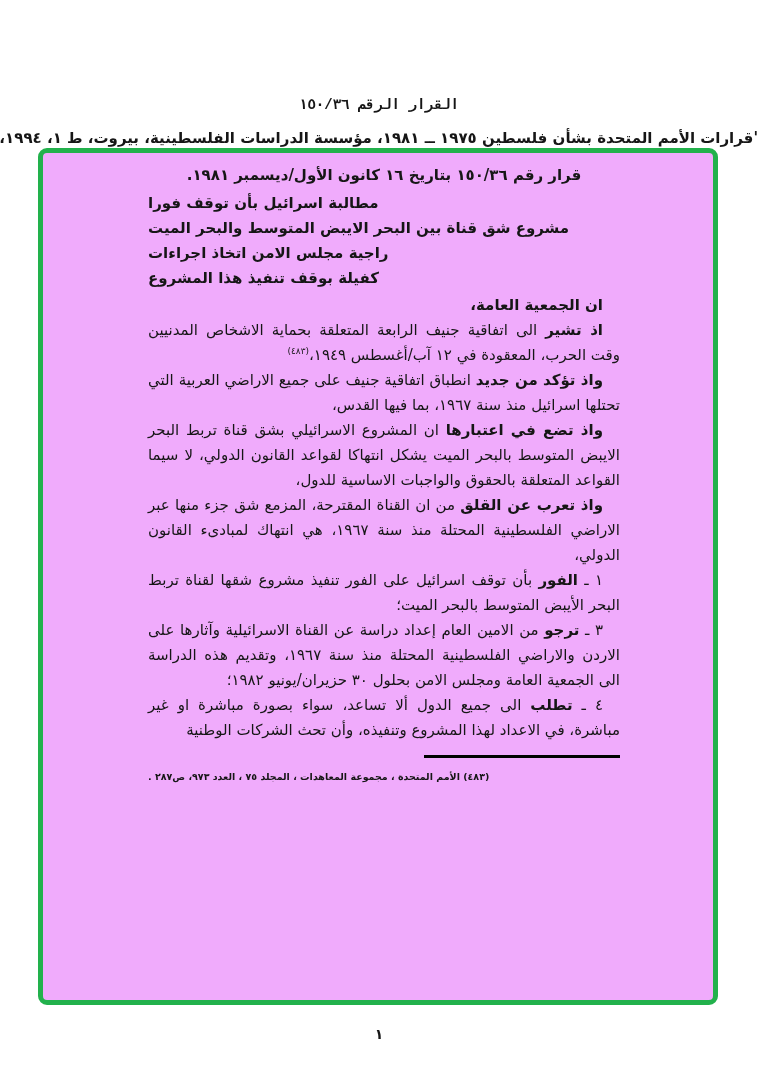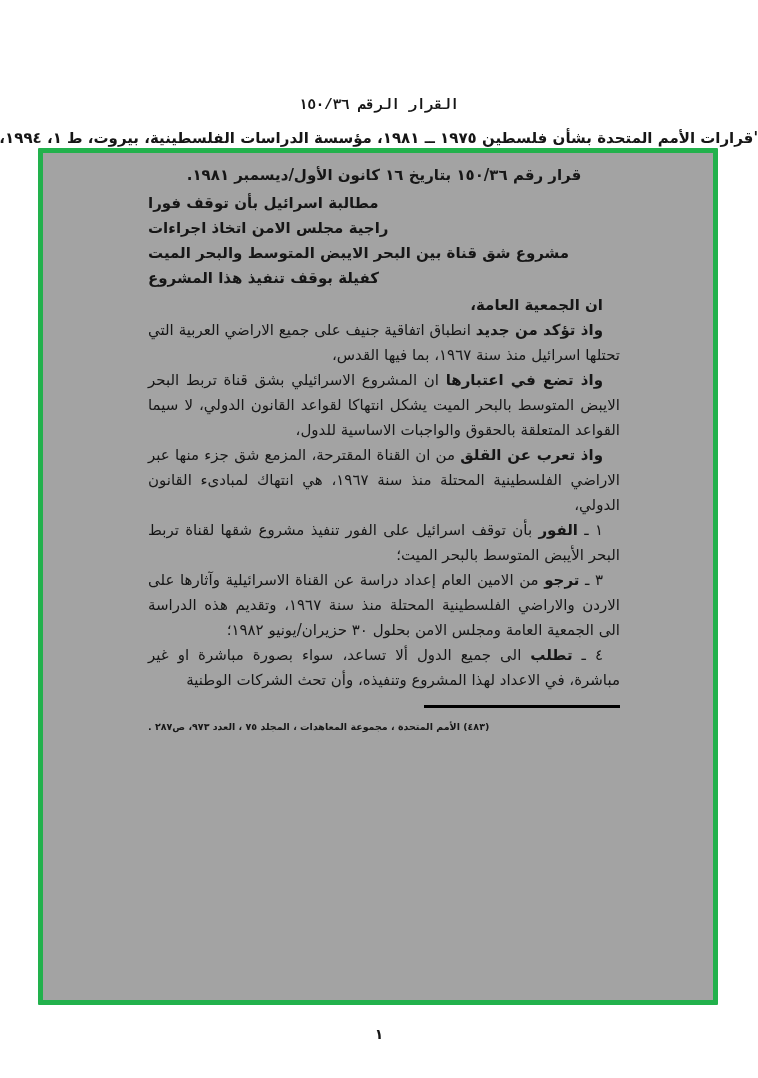--- a/index.html
+++ b/index.html
@@ -30,22 +30,22 @@
     white-space: nowrap;
   }
 
   
   .frame {
     position: absolute;
     left: 38px; top: 148px;
     width: 680px; height: 857px;
     box-sizing: border-box;
     border: 5px solid #22b14c;
-    border-radius: 1px;
-    background: #a3a3a3;
+    border-radius: 9px;
+    background: #f0abfc;
   }
 
   
   .content {
     position: absolute;
     top: 10px; right: 93px;
     width: 472px;
     direction: rtl;
     font-size: 15px;
     line-height: 25px;
@@ -104,27 +104,28 @@
   <div class="doc-citation">'قرارات الأمم المتحدة بشأن فلسطين ١٩٧٥ ــ ١٩٨١، مؤسسة الدراسات الفلسطينية، بيروت، ط ١، ١٩٩٤، مج ٢، ص٢٥٣- ٢٥٤'</div>
 </header>
 
 <div class="frame" style="border-color: rgb(34, 177, 76);">
   <div class="content">
 
     <p class="headline">قرار رقم ١٥٠/٣٦ بتاريخ ١٦ كانون الأول/ديسمبر ١٩٨١.</p>
 
     <div class="res-title">
       <div class="res-title-line">مطالبة اسرائيل بأن توقف فورا</div>
+      <div class="res-title-line">مشروع شق قناة بين البحر الايبض المتوسط والبحر الميت</div>
       <div class="res-title-line">راجية مجلس الامن اتخاذ اجراءات</div>
-      <div class="res-title-line">مشروع شق قناة بين البحر الايبض المتوسط والبحر الميت</div>
       <div class="res-title-line">كفيلة بوقف تنفيذ هذا المشروع</div>
     </div>
 
     <p class="para"><b>ان الجمعية العامة،</b><span></span></p>
 
+    <p class="para"><b>اذ تشير</b><span> الى اتفاقية جنيف الرابعة المتعلقة بحماية الاشخاص المدنيين وقت الحرب، المعقودة في ١٢ آب/أغسطس ١٩٤٩،</span><sup class="fn-ref">(٤٨٣)</sup></p>
 
     <p class="para"><b>واذ تؤكد من جديد</b><span> انطباق اتفاقية جنيف على جميع الاراضي العربية التي تحتلها اسرائيل منذ سنة ١٩٦٧، بما فيها القدس،</span></p>
 
     <p class="para"><b>واذ تضع في اعتبارها</b><span> ان المشروع الاسرائيلي بشق قناة تربط البحر الايبض المتوسط بالبحر الميت يشكل انتهاكا لقواعد القانون الدولي، لا سيما القواعد المتعلقة بالحقوق والواجبات الاساسية للدول،</span></p>
 
 
     <p class="para"><b>واذ تعرب عن القلق</b><span> من ان القناة المقترحة، المزمع شق جزء منها عبر الاراضي الفلسطينية المحتلة منذ سنة ١٩٦٧، هي انتهاك لمبادىء القانون الدولي،</span></p>
 
     <p class="para"><span>١ ـ </span><b>الفور</b><span> بأن توقف اسرائيل على الفور تنفيذ مشروع شقها لقناة تربط البحر الأيبض المتوسط بالبحر الميت؛</span></p>
 

